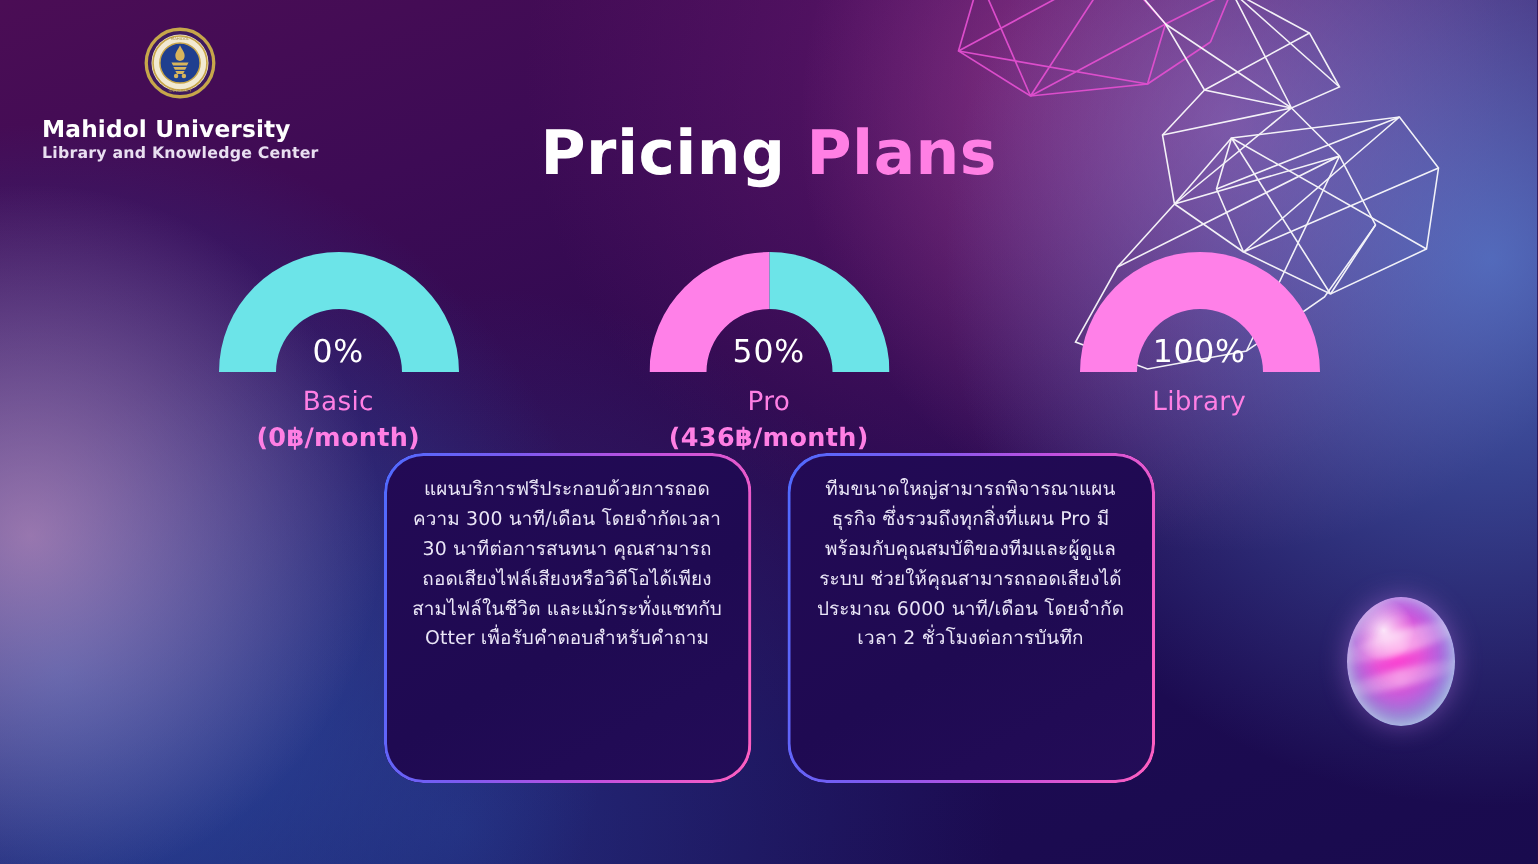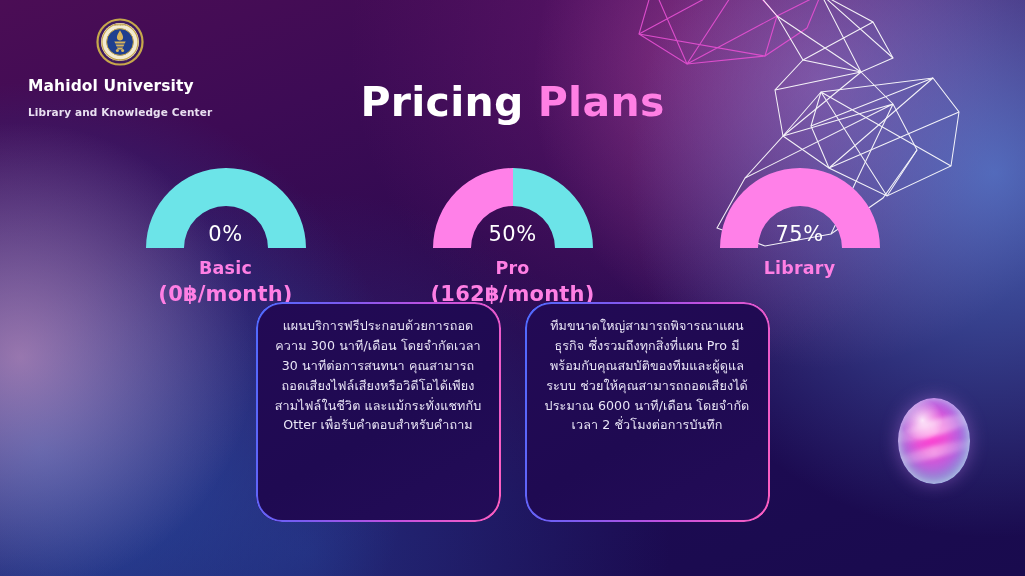--- a/index.html
+++ b/index.html
@@ -17,37 +17,37 @@
       radial-gradient(circle at 4% 78%, rgba(40,95,185,.72) 0%, rgba(40,95,185,0) 34%),
       radial-gradient(circle at 30% 96%, rgba(42,80,170,.45) 0%, rgba(42,80,170,0) 40%),
       radial-gradient(circle at 66% 8%, rgba(120,30,120,.55) 0%, rgba(120,30,120,0) 38%),
       linear-gradient(160deg,#4b0d55 0%, #3d0b55 22%, #2d0a50 48%, #1d0b52 72%, #190b4e 100%);
   }
   
   .logo-wrap{position:absolute;left:28px;top:17px;display:flex;align-items:center;gap:11px;flex-direction:column;}
   .seal{width:50px;height:50px;flex:0 0 50px;}
   .logo-text{display:flex;flex-direction:column;line-height:1.12;}
   .logo-l1{color:#ffffff;font-size:15.5px;font-weight:600;letter-spacing:.1px;}
-  .logo-l2{color:#e9dff1;font-size:10.5px;font-weight:600;letter-spacing:.15px;margin-top:12px;}
+  .logo-l2{color:#e9dff1;font-size:10.5px;font-weight:600;letter-spacing:.15px;margin-top:2px;}
   
   .wire{position:absolute;right:0;top:0;width:400px;height:250px;pointer-events:none;}
   
   .title{position:absolute;left:0;right:0;top:78px;text-align:center;
     font-size:41px;font-weight:700;letter-spacing:.3px;}
   .title .w{color:#ffffff;}
   .title .p{color:#ff7fe4;margin-left:14px;}
   
   .plans{position:absolute;left:0;right:0;top:168px;display:flex;justify-content:center;gap:42px;}
   .plan{width:245px;display:flex;flex-direction:column;align-items:center;}
   .gauge{position:relative;width:160px;height:80px;}
   .gauge svg{display:block;}
   .gauge .pct{position:absolute;left:0;right:0;bottom:2px;text-align:center;
     color:#ffffff;font-size:21px;font-weight:500;letter-spacing:.5px;}
-  .plan-name{margin-top:10px;color:#ff7fe4;font-size:17.5px;font-weight:700;letter-spacing:.2px;}
-  .plan-price{margin-top:4px;color:#ff7fe4;font-size:21px;font-weight:700;letter-spacing:.2px;}
+  .plan-name{margin-top:10px;color:#ff7fe4;font-size:17.5px;font-weight:400;letter-spacing:.2px;}
+  .plan-price{margin-top:4px;color:#ff7fe4;font-size:17px;font-weight:700;letter-spacing:.2px;}
   
   .cards{position:absolute;left:0;right:0;top:302px;display:flex;justify-content:center;gap:24px;}
   .card{
     position:relative;width:245px;height:220px;border-radius:26px;
     background:linear-gradient(150deg,#230a55 0%, #1f0a52 55%, #230c58 100%);
     padding:0;box-sizing:border-box;
   }
   .card::before{
     content:"";position:absolute;inset:0;border-radius:26px;padding:1.6px;
     background:linear-gradient(100deg,#4f6bff 0%, #7a5bf0 30%, #c050e0 62%, #ff5fc0 100%);
@@ -144,29 +144,29 @@
 
     <div class="plan">
       <div class="gauge">
         <svg width="160" height="80" viewBox="0 0 160 80">
           <path d="M0,80 A80,80 0 0 1 80,0 L80,38 A42,42 0 0 0 38,80 Z" fill="#ff80e8"></path>
           <path d="M80,0 A80,80 0 0 1 160,80 L122,80 A42,42 0 0 0 80,38 Z" fill="#6ce4e8"></path>
         </svg>
         <div class="pct">50%</div>
       </div>
       <div class="plan-name">Pro</div>
-      <div class="plan-price">(162฿/month)</div>
+      <div class="plan-price">(436฿/month)</div>
     </div>
 
     <div class="plan">
       <div class="gauge">
         <svg width="160" height="80" viewBox="0 0 160 80">
           <path d="M0,80 A80,80 0 0 1 160,80 L122,80 A42,42 0 0 0 38,80 Z" fill="#ff80e8"></path>
         </svg>
-        <div class="pct">75%</div>
+        <div class="pct">100%</div>
       </div>
       <div class="plan-name">Library</div>
     </div>
 
   </div>
 
   <div class="cards">
     <div class="card">
       <div class="card-text">แผนบริการฟรีประกอบด้วยการถอดความ 300 นาที/เดือน โดยจำกัดเวลา 30 นาทีต่อการสนทนา คุณสามารถถอดเสียงไฟล์เสียงหรือวิดีโอได้เพียงสามไฟล์ในชีวิต และแม้กระทั่งแชทกับ Otter เพื่อรับคำตอบสำหรับคำถาม</div>
     </div>

